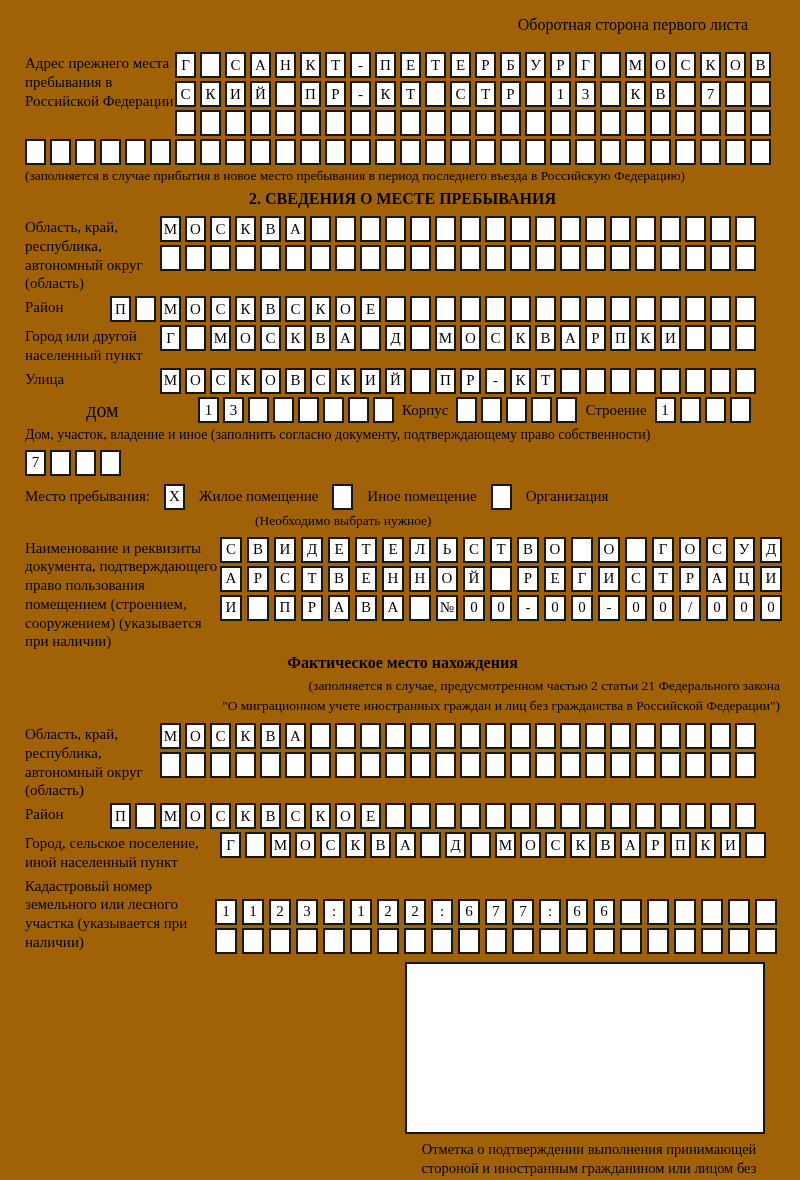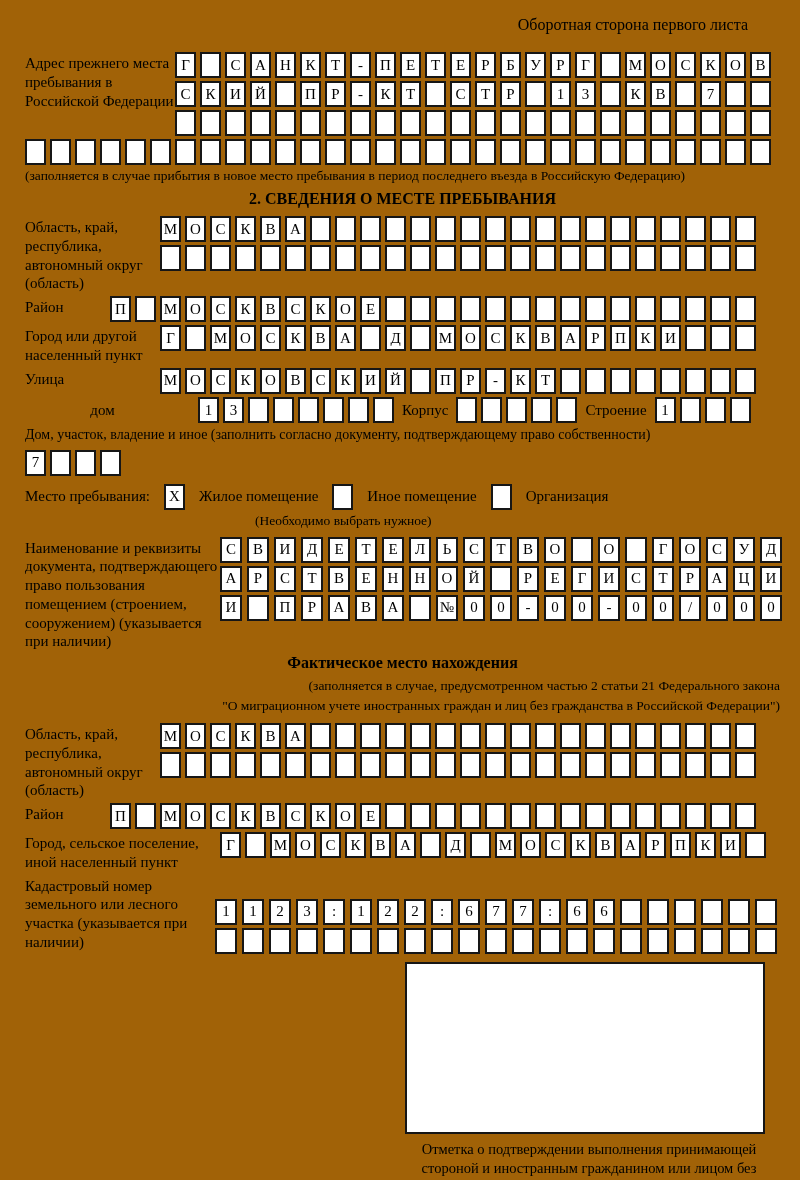--- a/index.html
+++ b/index.html
@@ -24,21 +24,21 @@
   .wide .cell { width:22px; }
 
   .note { font-size:13.5px; text-align:left; margin:3px 0 5px; }
   .section-title { font-size:16px; font-weight:bold; text-align:center; margin:6px 0 8px; }
   .sub-title { font-size:16px; font-weight:bold; text-align:center; margin:0 0 4px; }
   .caption { font-size:14px; margin:3px 0 7px; }
 
   .inline-row { display:flex; align-items:center; margin-bottom:2px; }
   .wide-box {
     height:27px; box-sizing:border-box; border:2px solid #a16207;
-    display:flex; align-items:center; justify-content:center; font-size:15px; flex-shrink:0;
+    display:flex; align-items:center; justify-content:center; font-size:20px; flex-shrink:0;
   }
   .dom-box { width:155px; margin-right:18px; }
   .kv-box  { width:197px; margin-left:10px; margin-right:14px; }
   .seg-label { font-size:15px; margin:0 8px; flex-shrink:0; }
 
   .mesto-row { display:flex; align-items:center; font-size:15px; margin-top:8px; }
   .mesto-row .boxrow { margin:0 14px; }
   .mesto-note { font-size:13.5px; margin:3px 0 8px 230px; }
 
   .fact-notes { font-size:13.5px; text-align:right; line-height:1.45; margin-bottom:8px; }

